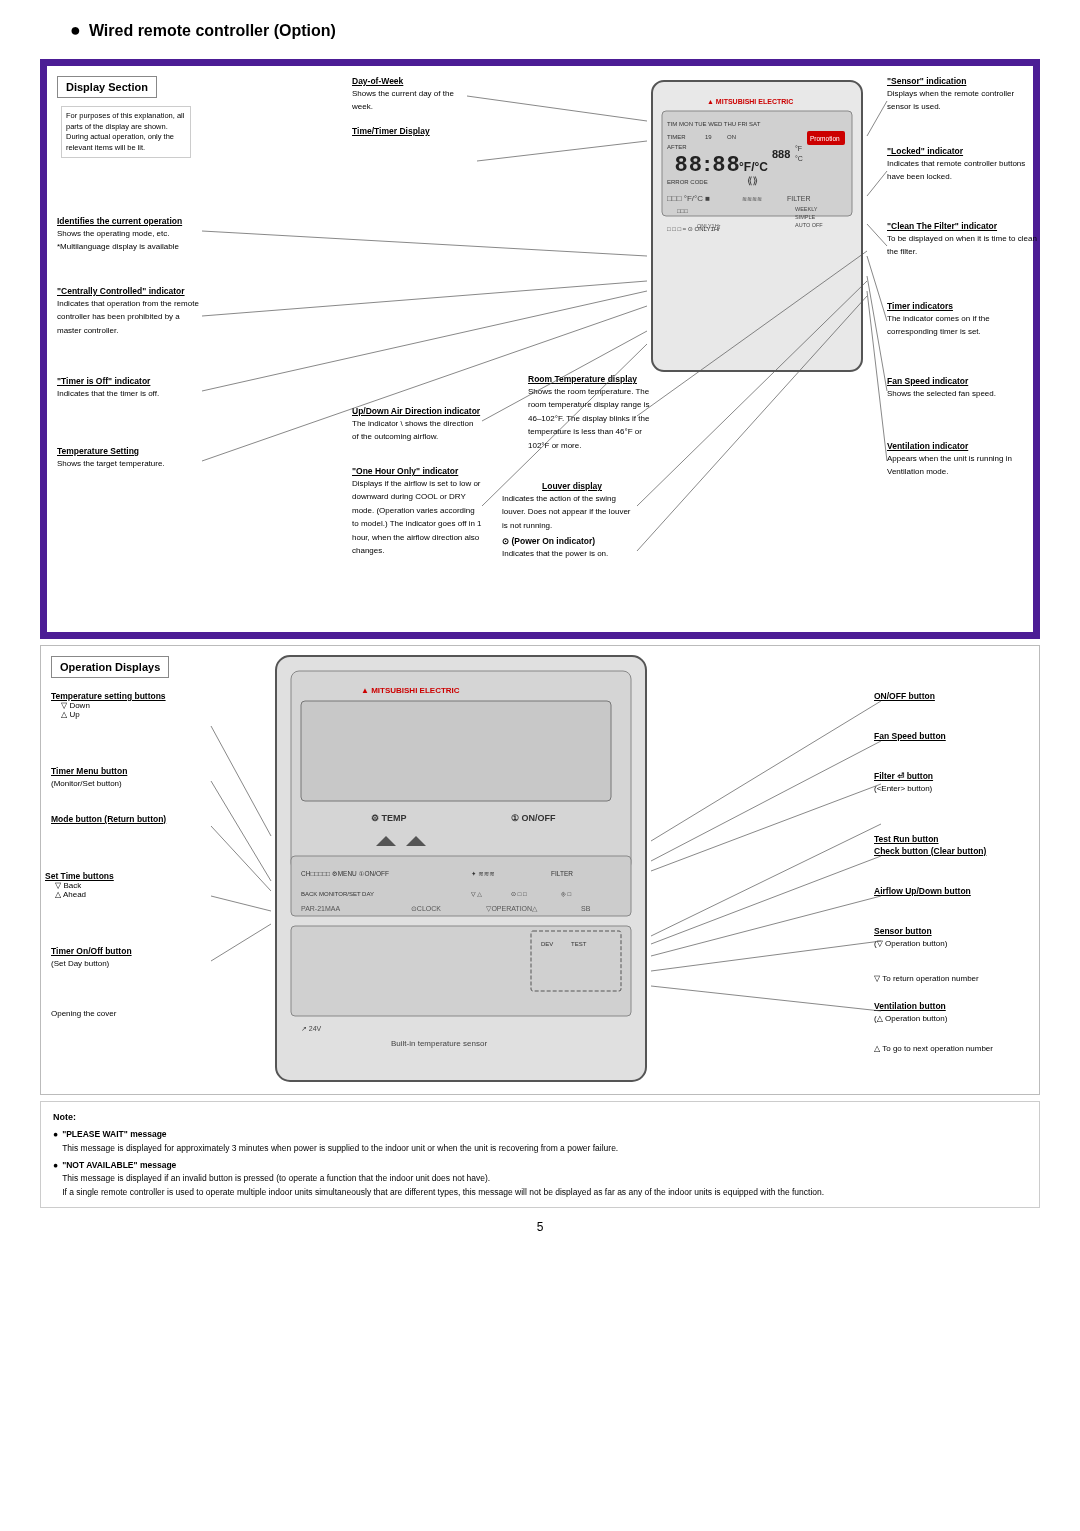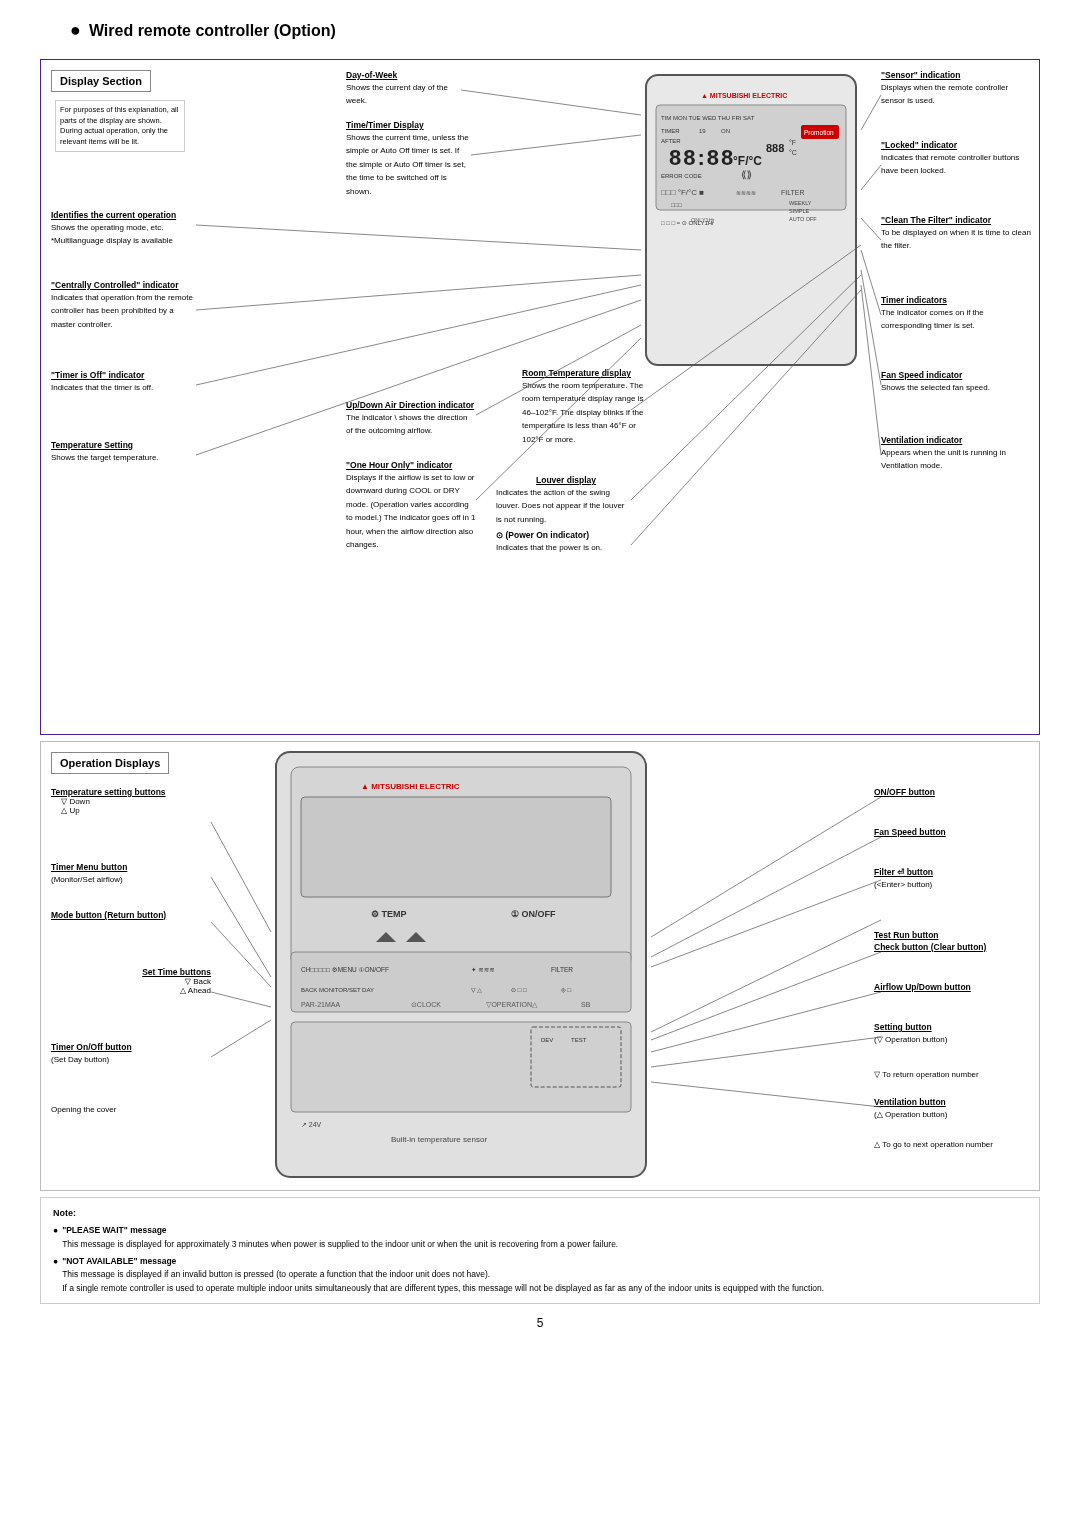--- a/index.html
+++ b/index.html
@@ -22,21 +22,21 @@
 </head>
 <body>
 
 <div class="page-container">
 
   <div style="display:flex;align-items:center;gap:8px;margin-bottom:18px;margin-left:30px;">
     <span style="font-size:18px;">●</span>
     <span style="font-size:16px;font-weight:bold;">Wired remote controller (Option)</span>
   </div>
 
-  <div style="position:relative;width:1000px;height:676px;margin:0 auto 6px auto;border:1px solid #4c1d95;">
+  <div style="position:relative;width:1000px;height:580px;margin:0 auto 6px auto;border:7px solid #4c1d95;">
 
     <div style="position:absolute;top:10px;left:10px;border:1px solid #888;padding:4px 8px;font-weight:bold;font-size:11px;">
       <span>Display Section</span>
     </div>
 
     <div style="position:absolute;top:40px;left:14px;width:130px;font-size:7.5px;line-height:1.4;border:1px solid #ccc;padding:4px;">
       <span>For purposes of this explanation, all parts of the display are shown. During actual operation, only the relevant items will be lit.</span>
     </div>
 
     <div style="position:absolute;top:150px;left:10px;width:145px;">
@@ -59,21 +59,20 @@
       <span style="font-size:8px;line-height:1.3;">Shows the target temperature.</span>
     </div>
 
     <div style="position:absolute;top:10px;left:305px;width:120px;">
       <span style="font-weight:bold;font-size:8.5px;text-decoration:underline;display:block;">Day-of-Week</span>
       <span style="font-size:8px;line-height:1.3;">Shows the current day of the week.</span>
     </div>
 
     <div style="position:absolute;top:60px;left:305px;width:125px;">
       <span style="font-weight:bold;font-size:8.5px;text-decoration:underline;display:block;">Time/Timer Display</span>
-      <span style="font-size:8px;line-height:1.3;">Shows the current time, unless the simple or Auto Off timer is set. If the simple or Auto Off timer is set, the time to be switched off is shown.</span>
     </div>
 
     <div style="position:absolute;top:340px;left:305px;width:130px;">
       <span style="font-weight:bold;font-size:8.5px;text-decoration:underline;display:block;">Up/Down Air Direction indicator</span>
       <span style="font-size:8px;line-height:1.3;">The indicator \ shows the direction of the outcoming airflow.</span>
     </div>
 
     <div style="position:absolute;top:400px;left:305px;width:130px;">
       <span style="font-weight:bold;font-size:8.5px;text-decoration:underline;display:block;">"One Hour Only" indicator</span>
       <span style="font-size:8px;line-height:1.3;">Displays if the airflow is set to low or downward during COOL or DRY mode. (Operation varies according to model.) The indicator goes off in 1 hour, when the airflow direction also changes.</span>
@@ -216,28 +215,28 @@
     <div style="position:absolute;top:45px;left:10px;width:160px;">
       <span style="font-weight:bold;font-size:8.5px;text-decoration:underline;display:block;">Temperature setting buttons</span>
       <div style="margin-left:10px;font-size:8px;">
         <div>▽ Down</div>
         <div>△ Up</div>
       </div>
     </div>
 
     <div style="position:absolute;top:120px;left:10px;width:160px;">
       <span style="font-weight:bold;font-size:8.5px;text-decoration:underline;display:block;">Timer Menu button</span>
-      <span style="font-size:8px;">(Monitor/Set airflow)</span>
+      <span style="font-size:8px;">(Monitor/Set button)</span>
     </div>
 
     <div style="position:absolute;top:168px;left:10px;width:160px;">
       <span style="font-weight:bold;font-size:8.5px;text-decoration:underline;display:block;">Mode button (Return button)</span>
     </div>
 
-    <div style="position:absolute;top:225px;left:10px;width:160px;text-align:right;">
+    <div style="position:absolute;top:225px;left:4px;width:160px;">
       <span style="font-weight:bold;font-size:8.5px;text-decoration:underline;display:block;">Set Time buttons</span>
       <div style="margin-left:10px;font-size:8px;">
         <div>▽ Back</div>
         <div>△ Ahead</div>
       </div>
     </div>
 
     <div style="position:absolute;top:300px;left:10px;width:160px;">
       <span style="font-weight:bold;font-size:8.5px;text-decoration:underline;display:block;">Timer On/Off button</span>
       <span style="font-size:8px;">(Set Day button)</span>
@@ -266,21 +265,21 @@
 
     <div style="position:absolute;top:200px;right:10px;width:155px;">
       <span style="font-weight:bold;font-size:8.5px;text-decoration:underline;display:block;">Check button (Clear button)</span>
     </div>
 
     <div style="position:absolute;top:240px;right:10px;width:155px;">
       <span style="font-weight:bold;font-size:8.5px;text-decoration:underline;display:block;">Airflow Up/Down button</span>
     </div>
 
     <div style="position:absolute;top:280px;right:10px;width:155px;">
-      <span style="font-weight:bold;font-size:8.5px;text-decoration:underline;display:block;">Setting button</span>
+      <span style="font-weight:bold;font-size:8.5px;text-decoration:underline;display:block;">Sensor button</span>
       <span style="font-size:8px;">(▽ Operation button)</span>
     </div>
 
     <div style="position:absolute;top:325px;right:10px;width:155px;">
       <span style="font-size:8px;">▽ To return operation number</span>
     </div>
 
     <div style="position:absolute;top:355px;right:10px;width:155px;">
       <span style="font-weight:bold;font-size:8.5px;text-decoration:underline;display:block;">Ventilation button</span>
       <span style="font-size:8px;">(△ Operation button)</span>

